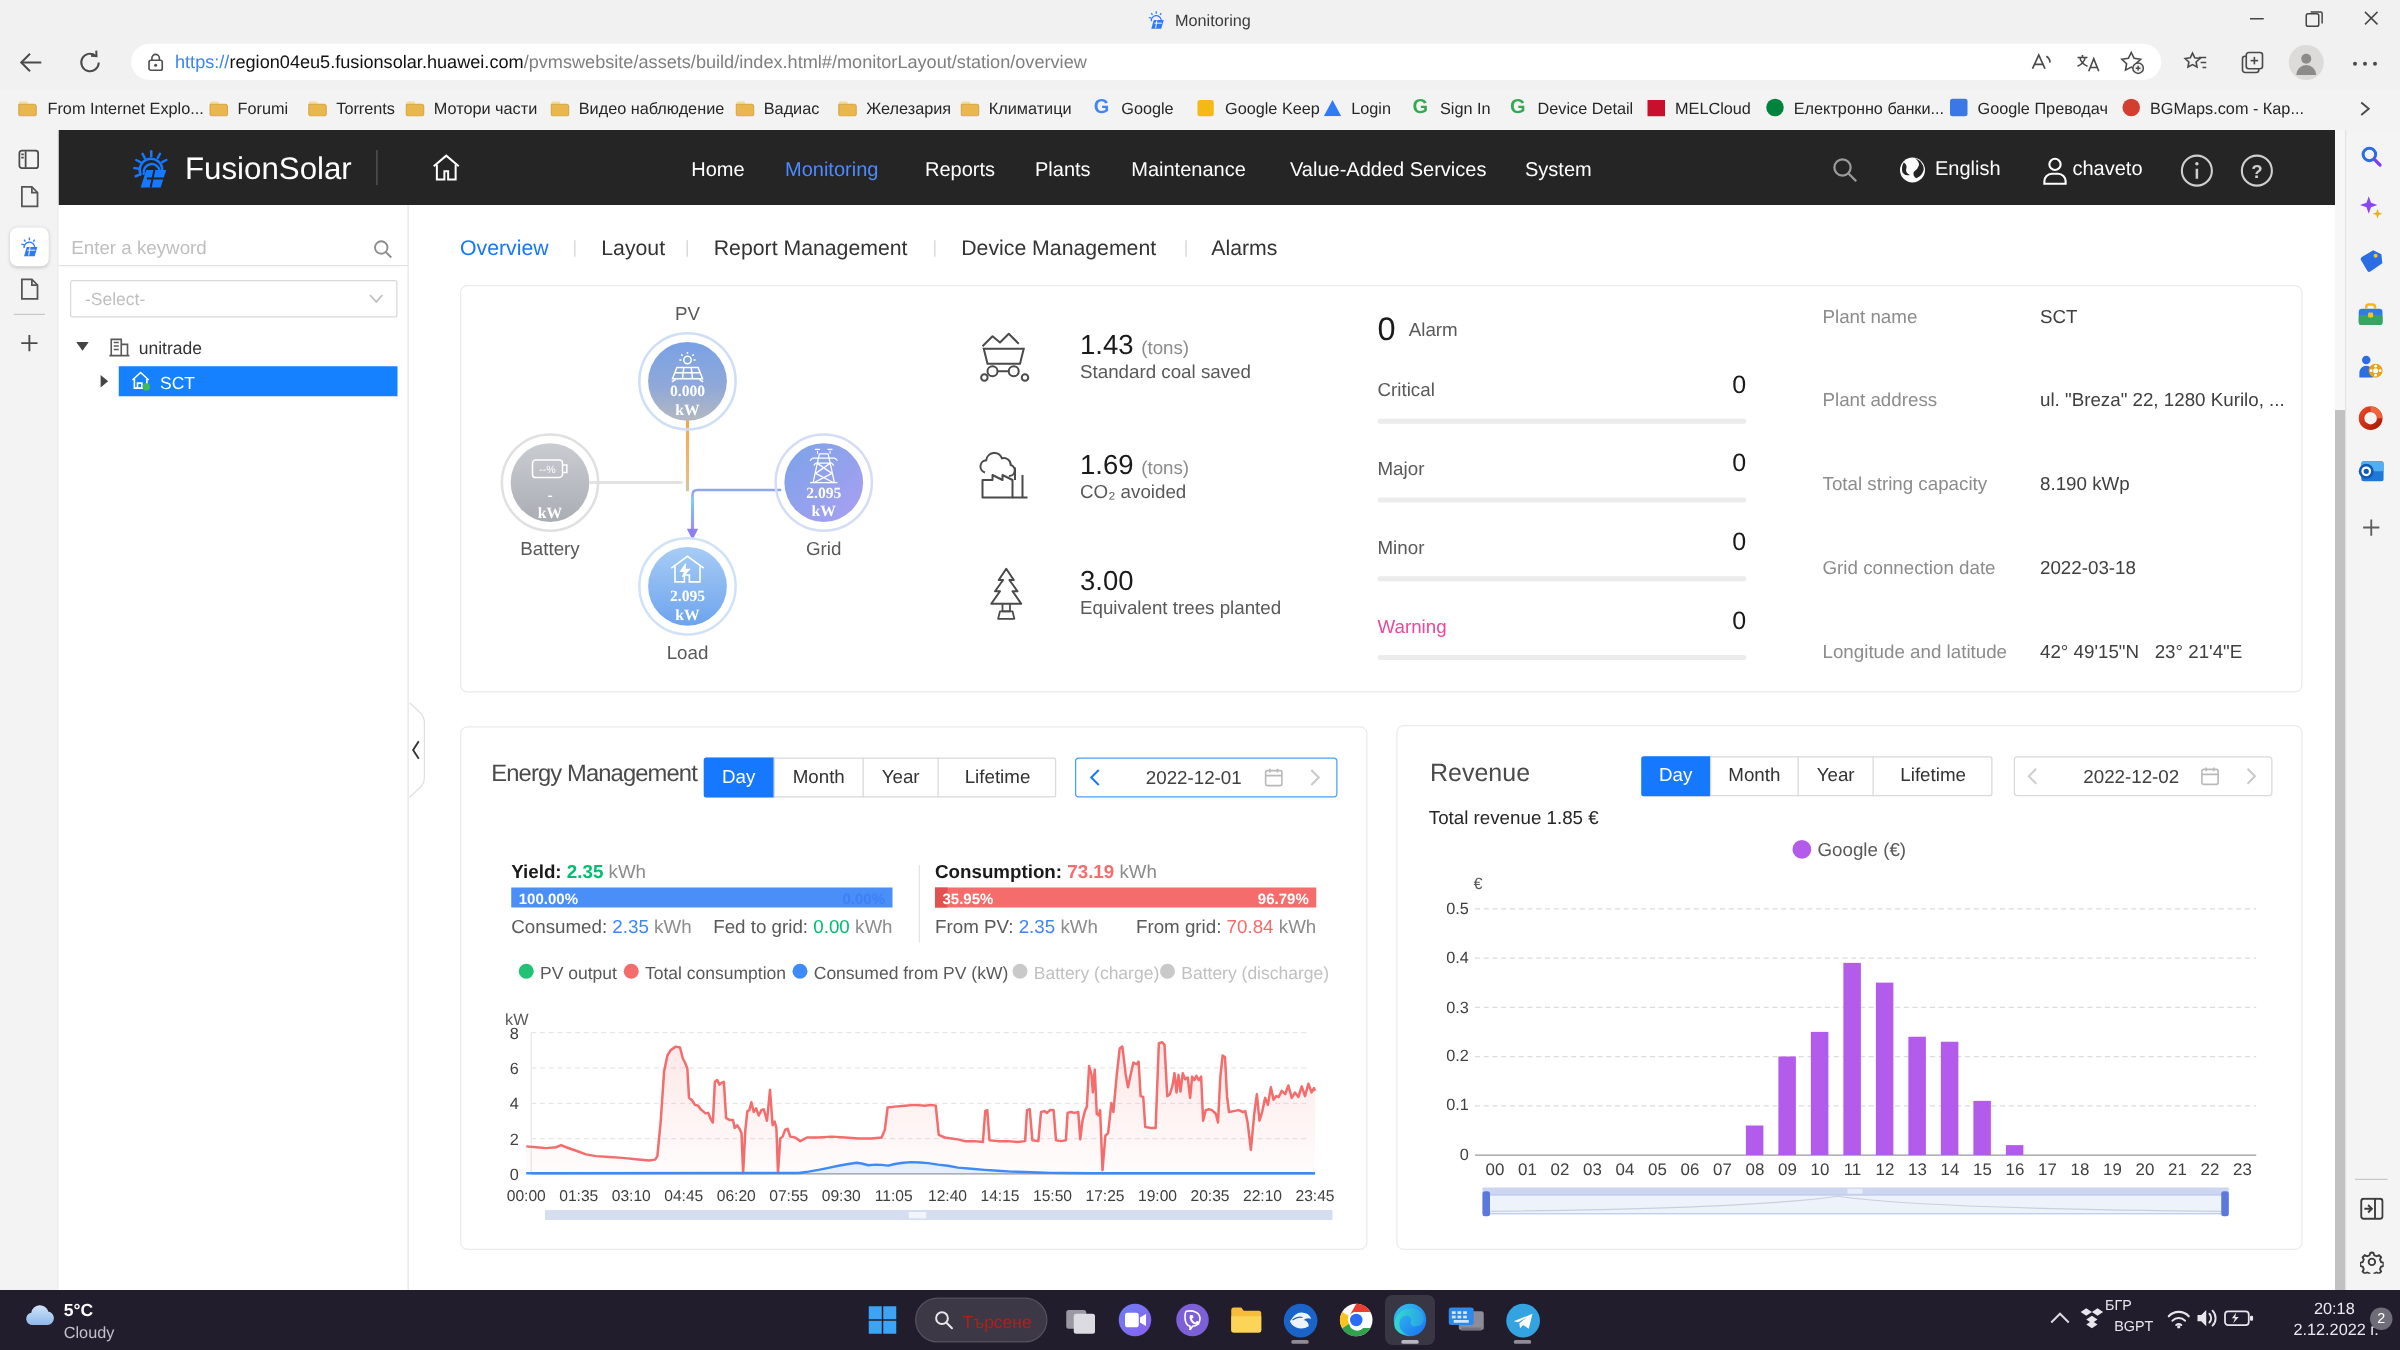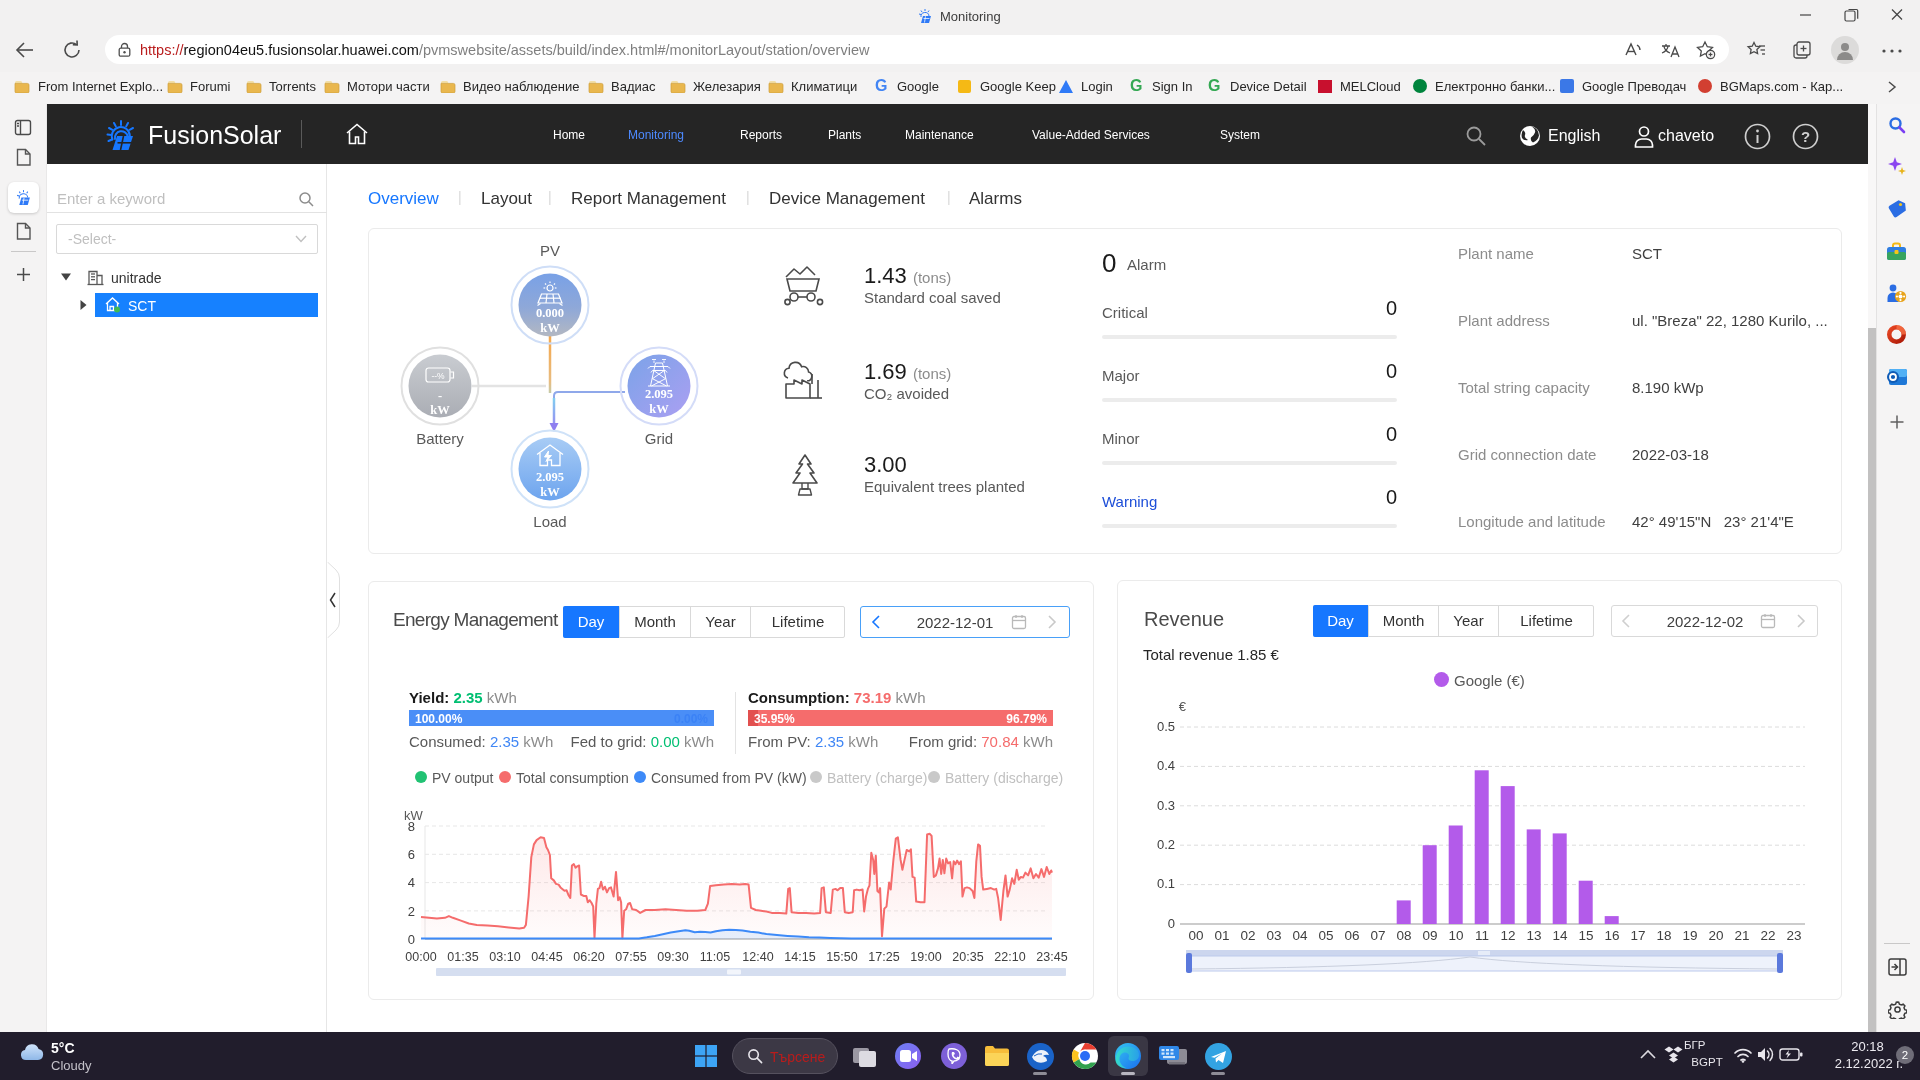--- a/index.html
+++ b/index.html
@@ -53,21 +53,21 @@
     </g>
   </svg>
 <div class="abs" style="left:105px;top:35px;width:1624px;height:29px;background:#fff;border-radius:15px;"></div>
 <svg class="abs" style="left:117px;top:42px;" width="15" height="16" viewBox="0 0 15 16">
     <g stroke="#4f4f4f" stroke-width="1.3" fill="none">
       <rect x="2.2" y="6.2" width="10.6" height="8" rx="1.5"></rect>
       <path d="M4.5 6V4.5a3 3 0 0 1 6 0V6"></path>
     </g>
     <circle cx="7.5" cy="10.2" r="1.2" fill="#4f4f4f"></circle>
   </svg>
-<div class="abs" style="left:140px;top:42px;font-size:14.5px;color:#9a9a9a;letter-spacing:0px;"><span style="color:#b91c1c">https://</span><span style="color:#111">region04eu5.fusionsolar.huawei.com</span><span style="color:#7f7f7f">/pvmswebsite/assets/build/index.html#/monitorLayout/station/overview</span></div>
+<div class="abs" style="left:140px;top:42px;font-size:14.5px;color:#9a9a9a;letter-spacing:0px;"><span style="color:#3b82f6">https://</span><span style="color:#111">region04eu5.fusionsolar.huawei.com</span><span style="color:#7f7f7f">/pvmswebsite/assets/build/index.html#/monitorLayout/station/overview</span></div>
 <svg class="abs" style="left:1623px;top:41px;" width="20" height="18" viewBox="0 0 20 18">
     <g stroke="#4a4a4a" stroke-width="1.4" fill="none">
       <path d="M3 14 L8 3 L13 14"></path>
       <line x1="4.5" y1="10.5" x2="11.5" y2="10.5"></line>
       <path d="M14 4 a6 6 0 0 1 3 5"></path>
     </g>
   </svg>
 <svg class="abs" style="left:1660px;top:42px;" width="20" height="16" viewBox="0 0 20 16">
     <g fill="none" stroke="#4a4a4a" stroke-width="1.3">
       <path d="M2 4 h8 M6 2 v2 M4 4 c0 3 3 6 6 7 M8 4 c0 3 -3 6 -6 7"></path>
@@ -314,21 +314,21 @@
         </g>
 </svg></div>
 <div class="abs" style="left:148px;top:121px;font-size:25px;color:#fff;">FusionSolar</div>
 <div class="abs" style="left:301px;top:120px;width:1px;height:28px;background:#5a5a5a;"></div>
 <svg class="abs" style="left:344px;top:121px;" width="26" height="26" viewBox="0 0 26 26">
       <g fill="none" stroke="#fff" stroke-width="1.6">
         <path d="M3 12 L13 3.5 L23 12"></path>
         <path d="M5.5 10.5 V22.5 h6 v-6.5 h3 v6.5 h6 V10.5"></path>
       </g>
     </svg>
-<div class="abs" style="left:0;top:128px;width:1868px;height:20px;font-size:12px;color:#fff;">
+<div class="abs" style="left:0;top:128px;width:1868px;height:20px;font-size:16px;color:#fff;">
 <span class="abs" style="left:553px;">Home</span>
 <span class="abs" style="left:628px;color:#4d8aff;">Monitoring</span>
 <span class="abs" style="left:740px;">Reports</span>
 <span class="abs" style="left:828px;">Plants</span>
 <span class="abs" style="left:905px;">Maintenance</span>
 <span class="abs" style="left:1032px;">Value-Added Services</span>
 <span class="abs" style="left:1220px;">System</span>
 </div>
 <svg class="abs" style="left:1464px;top:124px;" width="24" height="24" viewBox="0 0 24 24">
       <circle cx="10" cy="10" r="6.5" fill="none" stroke="#9b9b9b" stroke-width="1.8"></circle>
@@ -548,21 +548,21 @@
 <div class="abs" style="left:1127px;top:256px;font-size:15px;color:#595959;">Alarm</div>
 <div class="abs" style="left:1102px;top:304px;font-size:15px;color:#595959;">Critical</div>
 <div class="abs" style="left:1102px;top:297px;width:295px;font-size:20px;color:#1a1a1a;text-align:right;">0</div>
 <div class="abs" style="left:1102px;top:335px;width:295px;height:4px;background:#ececec;border-radius:2px;"></div>
 <div class="abs" style="left:1102px;top:367px;font-size:15px;color:#595959;">Major</div>
 <div class="abs" style="left:1102px;top:360px;width:295px;font-size:20px;color:#1a1a1a;text-align:right;">0</div>
 <div class="abs" style="left:1102px;top:398px;width:295px;height:4px;background:#ececec;border-radius:2px;"></div>
 <div class="abs" style="left:1102px;top:430px;font-size:15px;color:#595959;">Minor</div>
 <div class="abs" style="left:1102px;top:423px;width:295px;font-size:20px;color:#1a1a1a;text-align:right;">0</div>
 <div class="abs" style="left:1102px;top:461px;width:295px;height:4px;background:#ececec;border-radius:2px;"></div>
-<div class="abs" style="left:1102px;top:493px;font-size:15px;color:#1d4ed8;">Warning</div>
+<div class="abs" style="left:1102px;top:493px;font-size:15px;color:#ec4899;">Warning</div>
 <div class="abs" style="left:1102px;top:486px;width:295px;font-size:20px;color:#1a1a1a;text-align:right;">0</div>
 <div class="abs" style="left:1102px;top:524px;width:295px;height:4px;background:#ececec;border-radius:2px;"></div>
 
 <div class="abs" style="left:1458px;top:245px;font-size:15px;color:#8c8c8c;">Plant name</div>
 <div class="abs" style="left:1632px;top:245px;font-size:15px;color:#404040;">SCT</div>
 <div class="abs" style="left:1458px;top:312px;font-size:15px;color:#8c8c8c;">Plant address</div>
 <div class="abs" style="left:1632px;top:312px;font-size:15px;color:#404040;">ul. "Breza" 22, 1280 Kurilo, ...</div>
 <div class="abs" style="left:1458px;top:379px;font-size:15px;color:#8c8c8c;">Total string capacity</div>
 <div class="abs" style="left:1632px;top:379px;font-size:15px;color:#404040;">8.190 kWp</div>
 <div class="abs" style="left:1458px;top:446px;font-size:15px;color:#8c8c8c;">Grid connection date</div>

